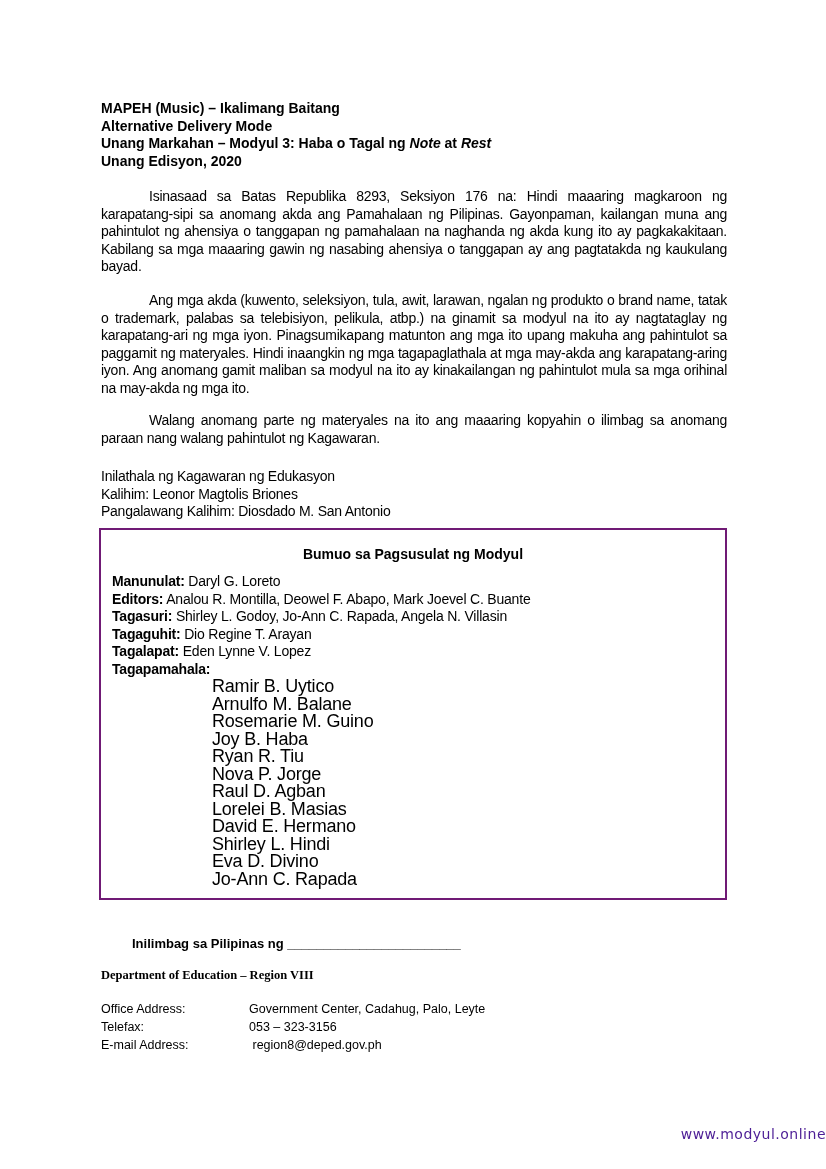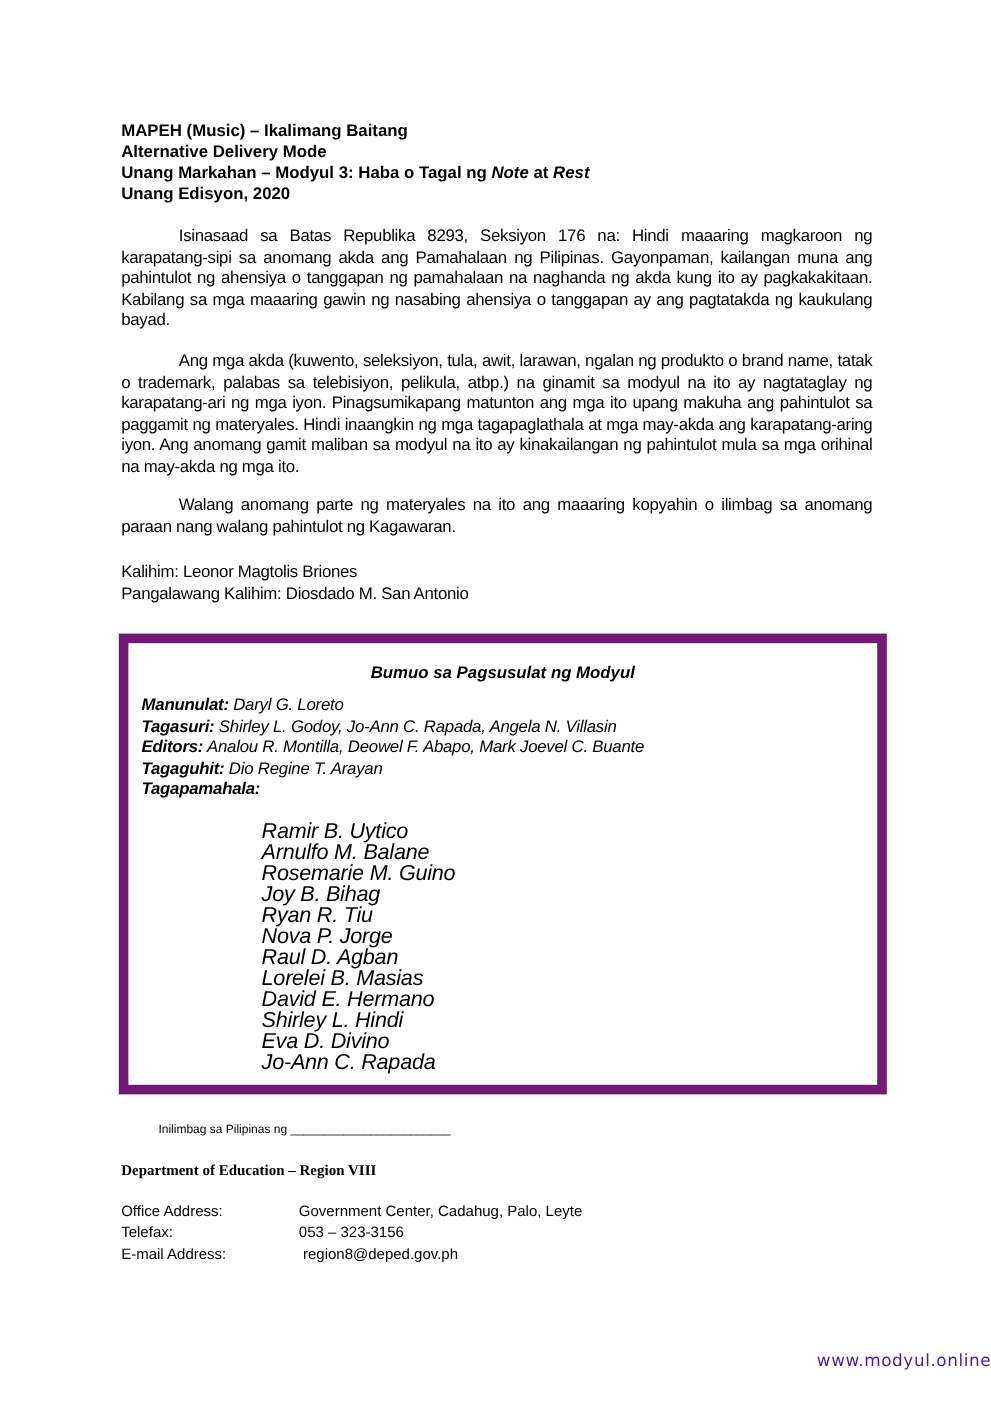--- a/index.html
+++ b/index.html
@@ -6,26 +6,26 @@
     body { width: 826px; height: 1169px; position: relative; overflow: hidden; color: #000; font-family: "Liberation Sans", sans-serif; }
     .page { position: absolute; left: 0; top: 0; width: 826px; height: 1005px; }
     .header { position: absolute; left: 101px; top: 100px; font-weight: bold; font-size: 14px; line-height: 17.5px; }
     .header div { white-space: nowrap; }
     .para { position: absolute; left: 101px; width: 626px; font-family: "Liberation Sans", sans-serif; font-size: 14px; line-height: 17.6px; text-align: justify; letter-spacing: -0.25px; }
     .para .indent { display: inline-block; width: 48px; }
     #p1 { top: 188px; }
     #p2 { top: 292px; }
     #p3 { top: 412px; }
     .pub { position: absolute; left: 101px; top: 468px; font-size: 14px; line-height: 17.6px; letter-spacing: -0.25px; }
-    .box { position: absolute; left: 99px; top: 528px; width: 624px; height: 368px; border: 8px solid #701a75; box-sizing: content-box; font-style: italic; }
+    .box { position: absolute; left: 99px; top: 528px; width: 624px; height: 368px; border: 2px solid #701a75; box-sizing: content-box; }
     .box-title { position: absolute; left: 0; right: 0; top: 16px; text-align: center; font-weight: bold; font-size: 14px; }
     .credits { position: absolute; left: 11px; top: 43px; font-size: 14px; line-height: 17.6px; letter-spacing: -0.2px; }
     .credits b { font-weight: bold; }
     .managers { position: absolute; left: 111px; top: 148px; font-size: 18px; line-height: 17.55px; letter-spacing: -0.2px; }
-    .printed { position: absolute; left: 101px; top: 936px; font-weight: normal; font-size: 10px; padding-left: 31px; }
+    .printed { position: absolute; left: 101px; top: 936px; font-weight: bold; font-size: 13px; padding-left: 31px; }
     .deped { position: absolute; left: 101px; top: 968px; font-weight: bold; font-size: 12.5px; font-family: Liberation Serif, serif; }
     .contact { position: absolute; left: 101px; top: 1000px; font-size: 12.5px; line-height: 18px; }
     .contact .row { display: flex; }
     .contact .lbl { width: 148px; }
     .watermark { position: absolute; left: 0; right: 0; top: 1126px; text-align: right; color: #4c1d95; font-size: 14px; letter-spacing: 0.5px; font-family: "DejaVu Sans", sans-serif; }
   </style>
 </head>
 <body>
 
 <div class="page">
@@ -35,38 +35,40 @@
     <div>Alternative Delivery Mode</div>
     <div><span>Unang Markahan – Modyul 3: Haba o Tagal ng </span><i>Note</i><span> at </span><i>Rest</i></div>
     <div>Unang Edisyon, 2020</div>
   </div>
 
   <div class="para" id="p1"><span class="indent"></span><span>Isinasaad sa Batas Republika 8293, Seksiyon 176 na: Hindi maaaring magkaroon ng karapatang-sipi sa anomang akda ang Pamahalaan ng Pilipinas. Gayonpaman, kailangan muna ang pahintulot ng ahensiya o tanggapan ng pamahalaan na naghanda ng akda kung ito ay pagkakakitaan. Kabilang sa mga maaaring gawin ng nasabing ahensiya o tanggapan ay ang pagtatakda ng kaukulang bayad.</span></div>
   <div class="para" id="p2"><span class="indent"></span><span>Ang mga akda (kuwento, seleksiyon, tula, awit, larawan, ngalan ng produkto o brand name, tatak o trademark, palabas sa telebisiyon, pelikula, atbp.) na ginamit sa modyul na ito ay nagtataglay ng karapatang-ari ng mga iyon. Pinagsumikapang matunton ang mga ito upang makuha ang pahintulot sa paggamit ng materyales. Hindi inaangkin ng mga tagapaglathala at mga may-akda ang karapatang-aring iyon. Ang anomang gamit maliban sa modyul na ito ay kinakailangan ng pahintulot mula sa mga orihinal na may-akda ng mga ito.</span></div>
   <div class="para" id="p3"><span class="indent"></span><span>Walang anomang parte ng materyales na ito ang maaaring kopyahin o ilimbag sa anomang paraan nang walang pahintulot ng Kagawaran.</span></div>
 
   <div class="pub">
+    <div>Inilathala ng Kagawaran ng Edukasyon</div>
     <div>Kalihim: Leonor Magtolis Briones</div>
     <div>Pangalawang Kalihim: Diosdado M. San Antonio</div>
   </div>
 
   <div class="box">
     <div class="box-title">Bumuo sa Pagsusulat ng Modyul</div>
     <div class="credits">
       <div><b>Manunulat:</b><span> Daryl G. Loreto</span></div>
+      <div><b>Editors:</b><span> Analou R. Montilla, Deowel F. Abapo, Mark Joevel C. Buante</span></div>
       <div><b>Tagasuri:</b><span> Shirley L. Godoy, Jo-Ann C. Rapada, Angela N. Villasin</span></div>
-      <div><b>Editors:</b><span> Analou R. Montilla, Deowel F. Abapo, Mark Joevel C. Buante</span></div>
       <div><b>Tagaguhit:</b><span> Dio Regine T. Arayan</span></div>
+      <div><b>Tagalapat:</b><span> Eden Lynne V. Lopez</span></div>
       <div><b>Tagapamahala:</b></div>
     </div>
     <div class="managers">
       <div>Ramir B. Uytico</div>
       <div>Arnulfo M. Balane</div>
       <div>Rosemarie M. Guino</div>
-      <div>Joy B. Bihag</div>
+      <div>Joy B. Haba</div>
       <div>Ryan R. Tiu</div>
       <div>Nova P. Jorge</div>
       <div>Raul D. Agban</div>
       <div>Lorelei B. Masias</div>
       <div>David E. Hermano</div>
       <div>Shirley L. Hindi</div>
       <div>Eva D. Divino</div>
       <div>Jo-Ann C. Rapada</div>
     </div>
   </div>

